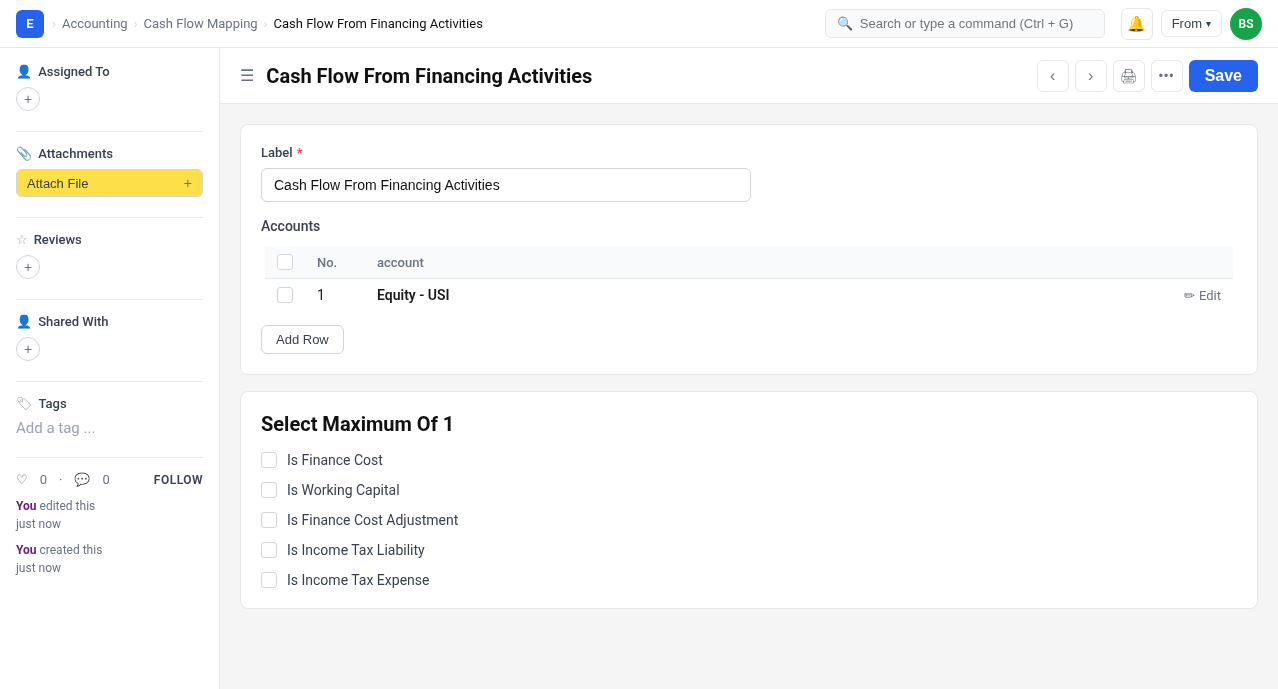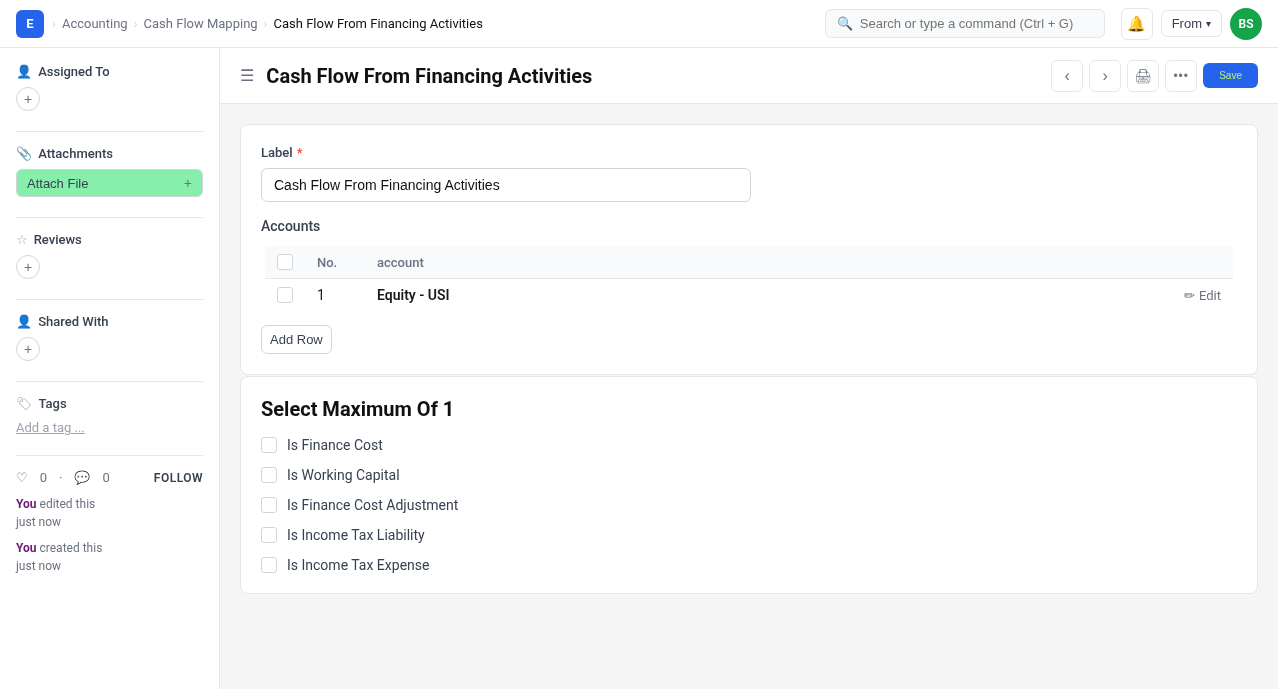--- a/index.html
+++ b/index.html
@@ -49,54 +49,54 @@
     .sidebar-section { margin-bottom: 20px; }
     .sidebar-section-header {
       display: flex; align-items: center; gap: 6px; font-size: 13px; color: #374151; font-weight: 500; margin-bottom: 8px;
     }
     .add-btn {
       width: 24px; height: 24px; border-radius: 50%; border: 1px solid #d1d5db; background: #fff;
       display: flex; align-items: center; justify-content: center; cursor: pointer; color: #6b7280; font-size: 14px;
     }
     .attach-file-btn {
       display: flex; align-items: center; gap: 6px; border: 1px solid #d1d5db; border-radius: 6px;
-      padding: 5px 10px; font-size: 13px; background: #86efac; cursor: pointer; color: #374151; width: 100%;
+      padding: 5px 10px; font-size: 13px; background: #fde047; cursor: pointer; color: #374151; width: 100%;
     }
     .stats-row { display: flex; align-items: center; gap: 12px; font-size: 13px; color: #6b7280; margin-bottom: 8px; }
     .follow-btn { font-size: 12px; font-weight: 600; color: #374151; cursor: pointer; margin-left: auto; letter-spacing: 0.04em; }
-    .tag-placeholder { font-size: 13px; color: #9ca3af; cursor: pointer; text-decoration: underline; }
+    .tag-placeholder { font-size: 15px; color: #9ca3af; cursor: pointer; }
     .activity-text { font-size: 12px; color: #6b7280; line-height: 1.5; }
     .activity-text strong { color: #701a75; }
 
     
     .main { flex: 1; overflow-y: auto; padding: 0; background: #f5f5f5; }
 
     
     .page-header {
       display: flex; align-items: center; background: #fff; border-bottom: 1px solid #e5e7eb;
       padding: 0 20px; height: 56px;
     }
     .menu-icon { color: #6b7280; cursor: pointer; margin-right: 12px; font-size: 16px; }
     .page-title { font-size: 20px; font-weight: 700; color: #111; }
     .header-actions { display: flex; align-items: center; gap: 6px; margin-left: auto; }
     .nav-btn {
       width: 32px; height: 32px; border-radius: 6px; border: 1px solid #e5e7eb;
       background: #fff; display: flex; align-items: center; justify-content: center; cursor: pointer; color: #6b7280;
     }
     .save-btn {
-      background: #2563eb; color: #bef264; border: none; border-radius: 6px;
-      padding: 7px 16px; font-size: 10px; font-weight: 400; cursor: pointer;
+      background: #2563eb; color: #ffffff; border: none; border-radius: 6px;
+      padding: 7px 16px; font-size: 16px; font-weight: 700; cursor: pointer;
     }
     .more-btn {
       width: 32px; height: 32px; border-radius: 6px; border: 1px solid #e5e7eb;
       background: #fff; display: flex; align-items: center; justify-content: center; cursor: pointer; color: #6b7280;
     }
 
     
-    .content-area { padding: 20px; display: flex; flex-direction: column; gap: 1px; }
+    .content-area { padding: 20px; display: flex; flex-direction: column; gap: 16px; }
     .form-card { background: #fff; border: 1px solid #e5e7eb; border-radius: 8px; padding: 20px; }
 
     .field-label { font-size: 13px; font-weight: 500; color: #374151; margin-bottom: 8px; display: flex; align-items: center; gap: 4px; }
     .required { color: #ef4444; }
     .text-input {
       width: 100%; border: 1px solid #d1d5db; border-radius: 6px;
       padding: 8px 12px; font-size: 14px; color: #111; outline: none;
       background: #fff;
     }
 
@@ -108,21 +108,21 @@
       color: #6b7280; font-weight: 500; border-bottom: 1px solid #e5e7eb;
     }
     .accounts-table td { padding: 8px 12px; font-size: 14px; border-bottom: 1px solid #e5e7eb; }
     .accounts-table tr:last-child td { border-bottom: none; }
     .checkbox-cell { width: 36px; }
     .no-cell { width: 60px; }
     .edit-link { color: #6b7280; font-size: 13px; cursor: pointer; display: flex; align-items: center; gap: 4px; }
 
     .add-row-btn {
       margin-top: 10px; border: 1px solid #d1d5db; background: #fff; border-radius: 6px;
-      padding: 6px 8px; font-size: 13px; cursor: pointer; color: #374151;
+      padding: 6px 14px; font-size: 13px; cursor: pointer; color: #374151;
     }
 
     .section-title { font-size: 20px; font-weight: 700; color: #111; margin-bottom: 16px; }
     .checkbox-list { display: flex; flex-direction: column; gap: 14px; }
     .checkbox-item { display: flex; gap: 10px; font-size: 14px; color: #374151; cursor: pointer; }
 
     
     .cb {
       width: 16px; height: 16px; border: 1.5px solid #d1d5db; border-radius: 3px;
       background: #fff; flex-shrink: 0; display: flex; align-items: center; justify-content: center; cursor: pointer;

